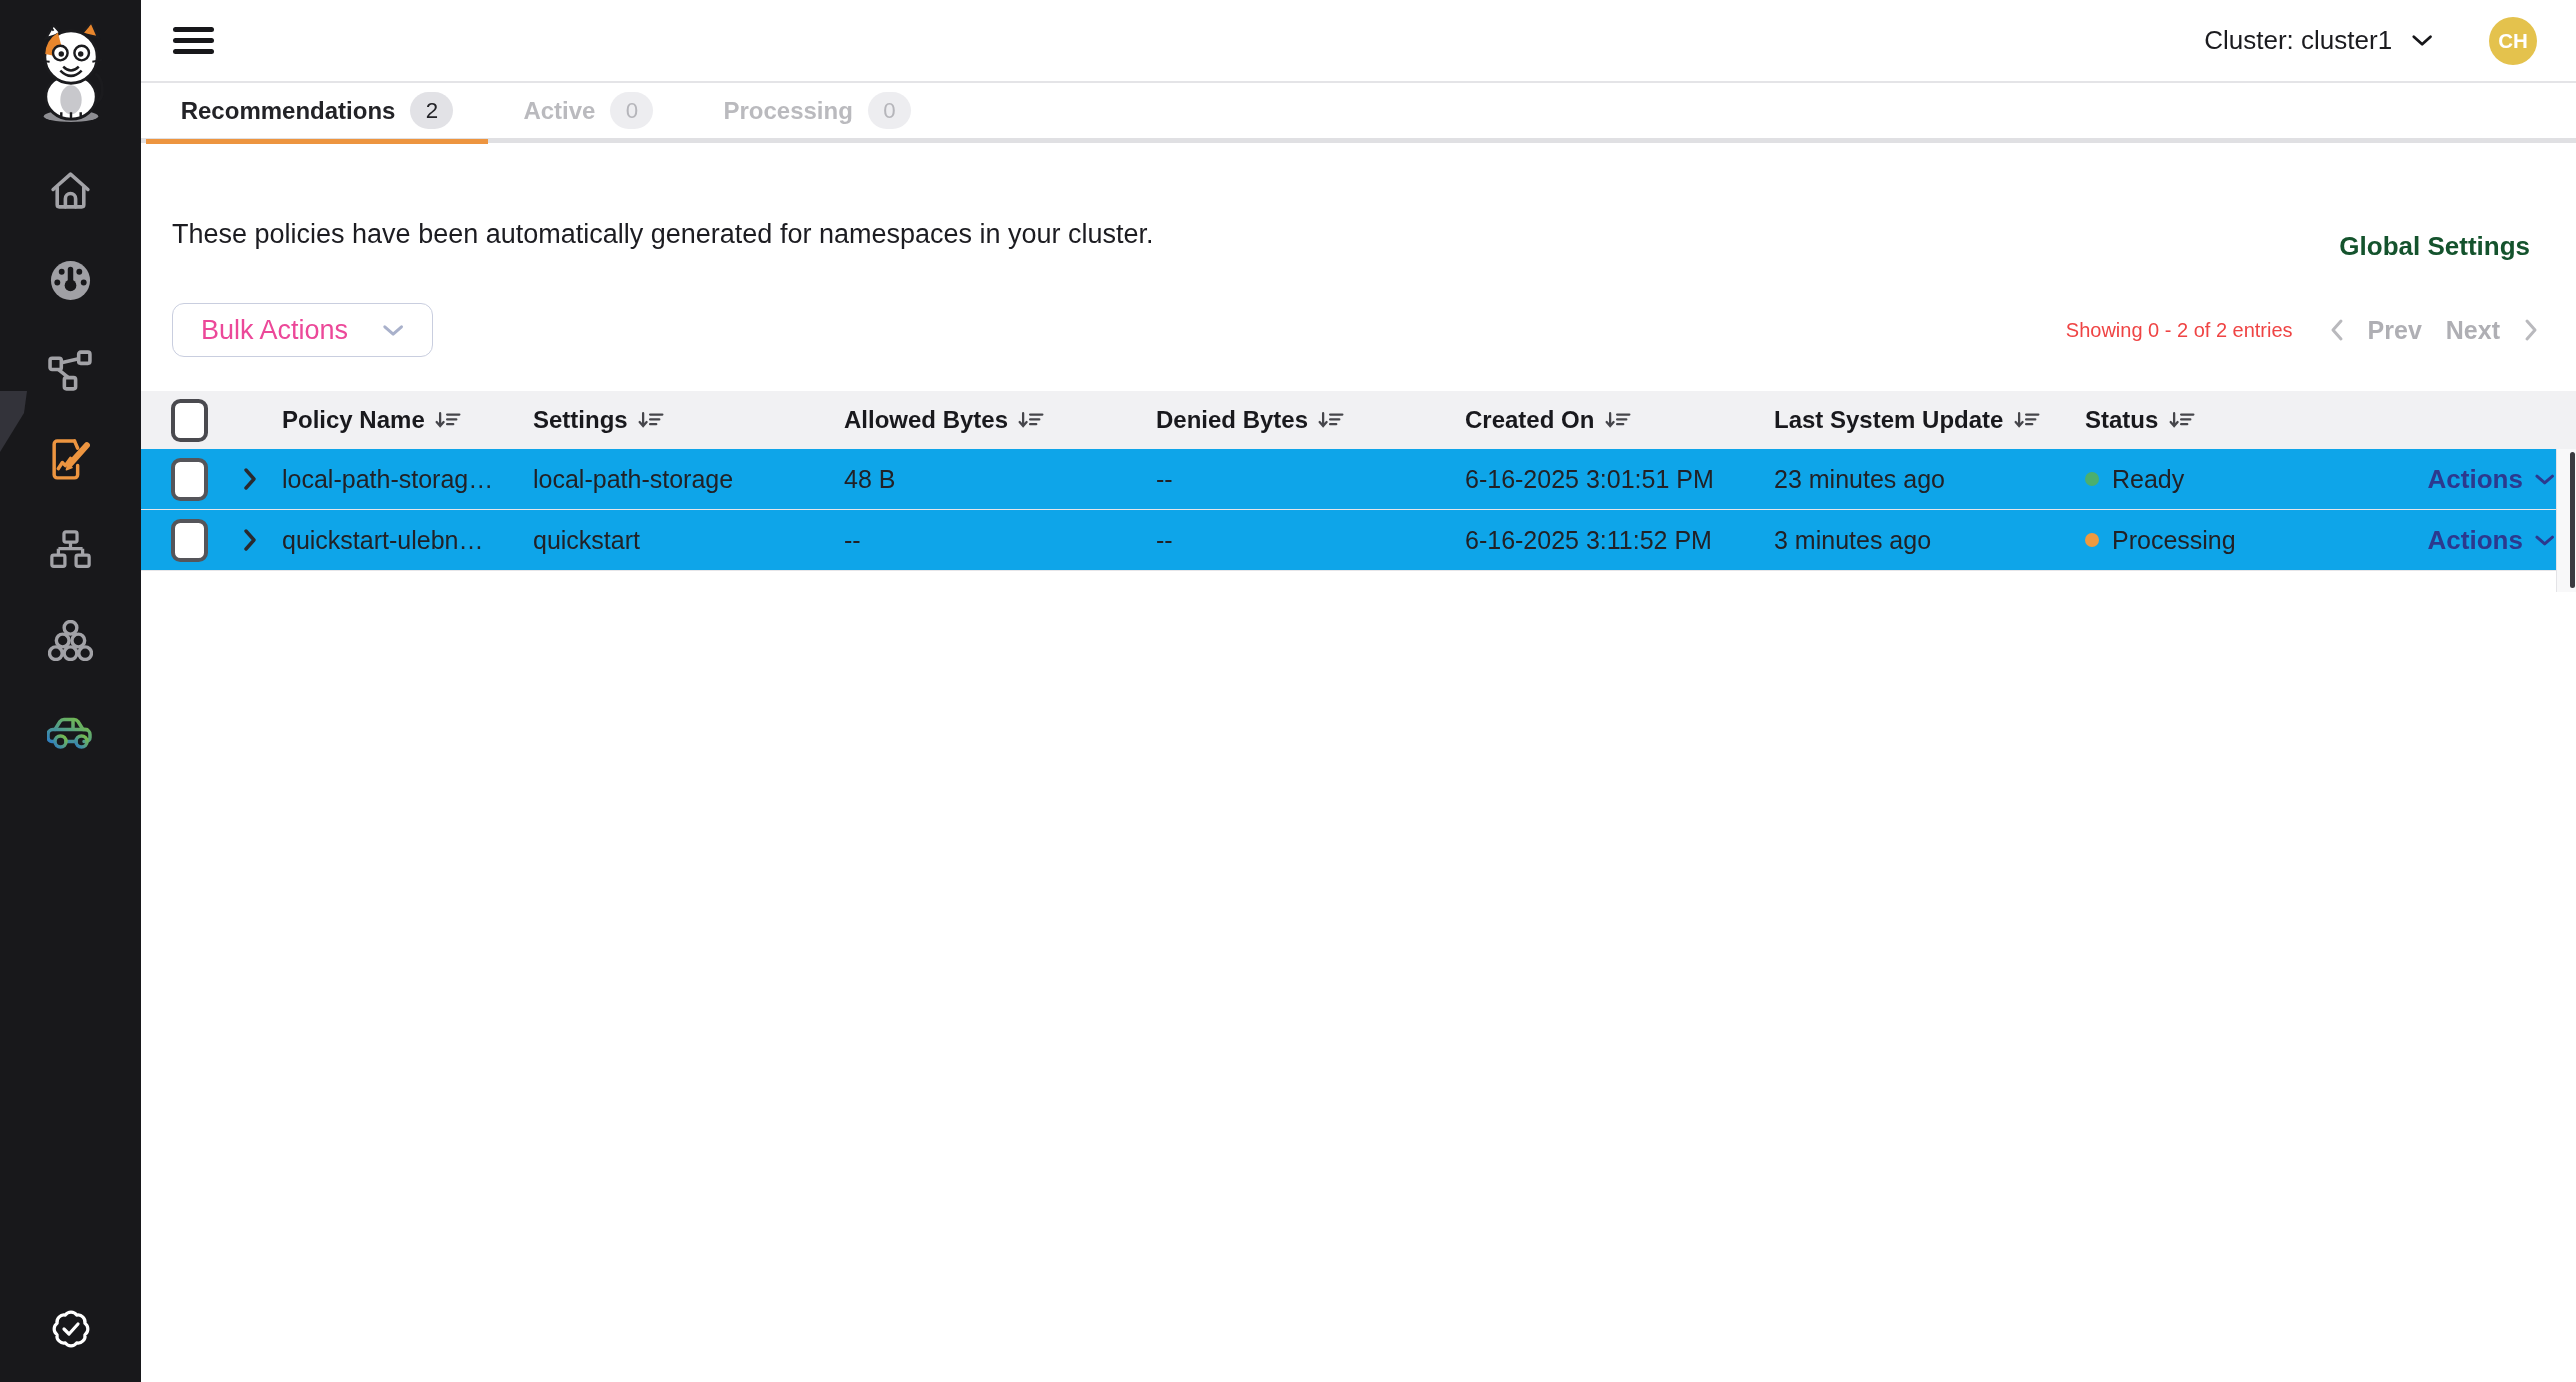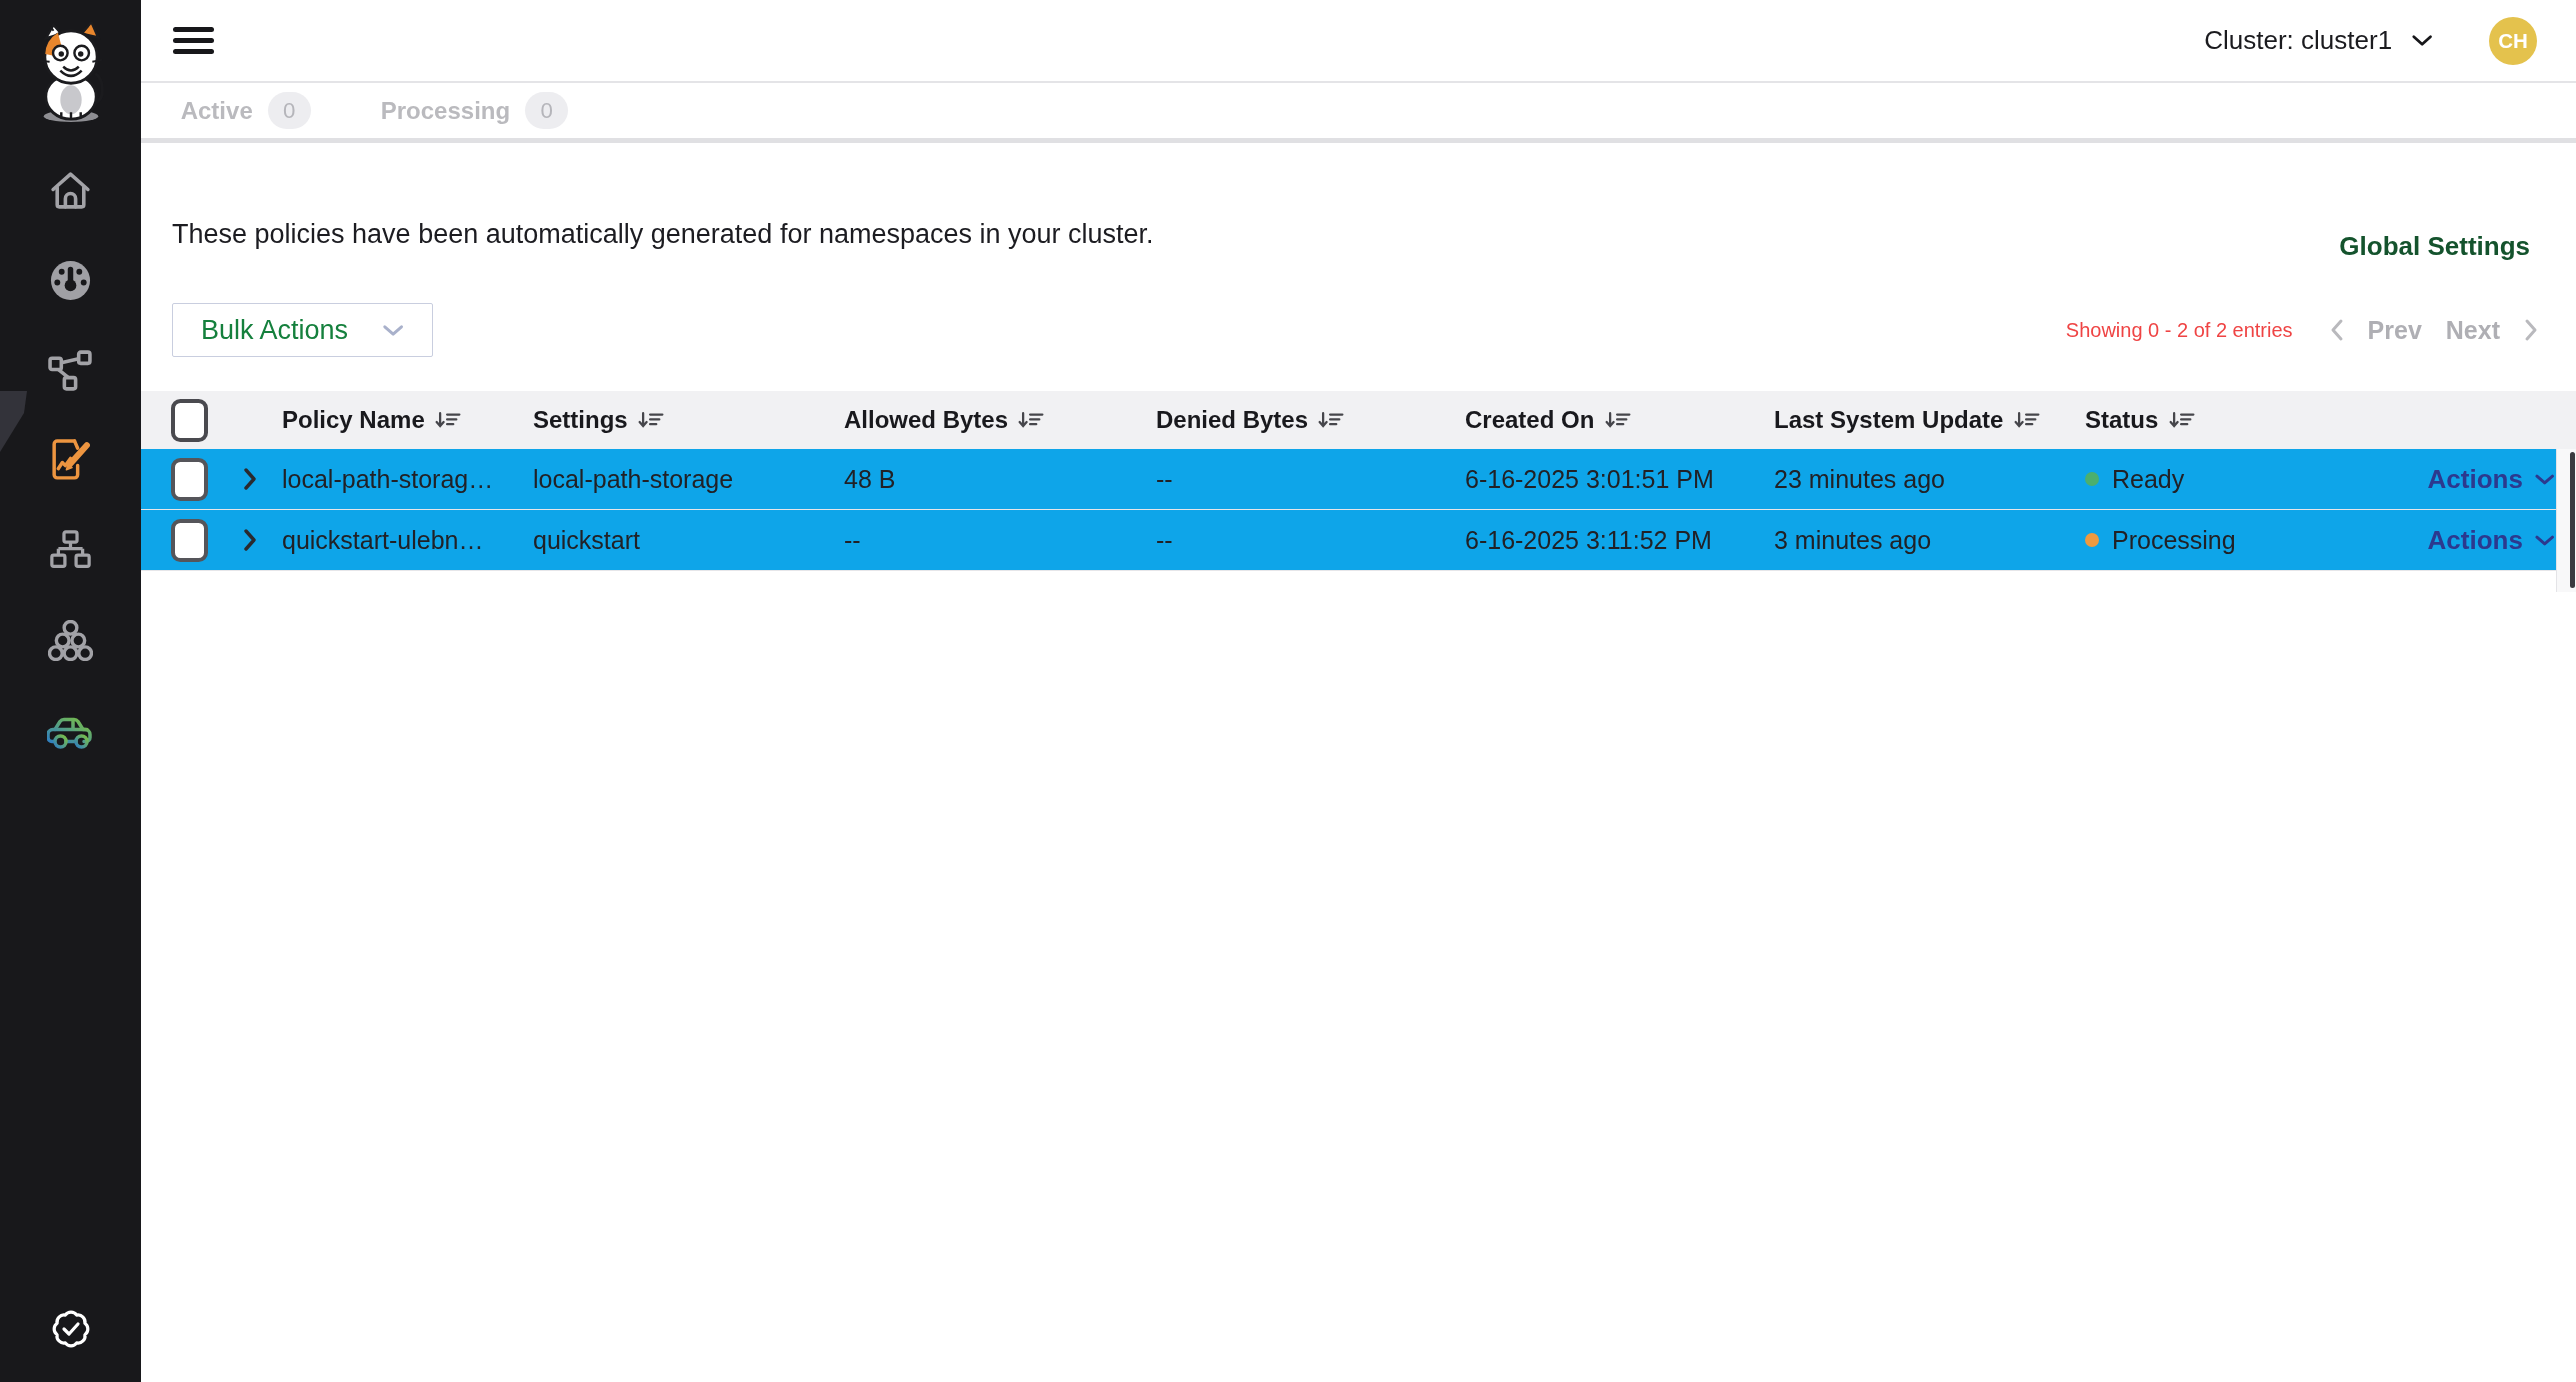--- a/index.html
+++ b/index.html
@@ -48,23 +48,23 @@
   .tab.active .tab-badge { background:#E2E2E6; color:#232327; }
 
   .content { flex:1; }
   .desc-row { margin-top:73px; height:37px; display:flex; align-items:center;
     justify-content:space-between; padding:0 46px 0 31px; }
   .description { font-size:27px; color:#1C1C21; }
   .global-settings { font-size:26px; font-weight:700; color:#14532d; cursor:pointer;margin-top:24px; }
 
   .toolbar-row { margin-top:50px; height:54px; display:flex; align-items:center;
     justify-content:space-between; padding:0 38px 0 31px; }
-  .bulk-btn { height:54px; padding:0 28px; border:1.9px solid #C9CEDF; border-radius:2px;
+  .bulk-btn { height:54px; padding:0 28px; border:1.9px solid #C9CEDF; border-radius:12px;
     background:#fff; display:flex; align-items:center; gap:34px;
-    font-size:27px; color:#15803d; cursor:pointer; }
+    font-size:27px; color:#ec4899; cursor:pointer; }
   .pager { display:flex; align-items:center; gap:24px; }
   .pager-summary { font-size:20px; color:#ef4444; margin-right:13px; }
   .pager-link { font-size:25px; font-weight:700; color:#AFAFB4; cursor:pointer; }
   .pager-chev { display:flex; align-items:center; cursor:pointer; }
 
   
   .table-outer { margin-top:34px; position:relative; width:100%;
     --cols:102px 39px 251px 311px 312px 309px 309px 311px 324px 1fr; }
   .grid { width:calc(100% - 20.5px); }
   .thead { display:grid; grid-template-columns:var(--cols); align-items:center;
@@ -229,20 +229,24 @@
             <svg viewBox="0 0 24 14" width="22.3" height="13" fill="none" stroke="#17171A" stroke-width="3" stroke-linecap="round" stroke-linejoin="round">
                 <polyline points="3,3 12,11 21,3"></polyline>
               </svg>
           </span>
         </div>
         <div class="avatar">CH</div>
       </div>
     </div>
 
     <div class="tabsbar">
+      <div class="tab active">
+        <span>Recommendations</span>
+        <span class="tab-badge">2</span>
+      </div>
       <div class="tab">
         <span>Active</span>
         <span class="tab-badge">0</span>
       </div>
       <div class="tab">
         <span>Processing</span>
         <span class="tab-badge">0</span>
       </div>
     </div>
 

